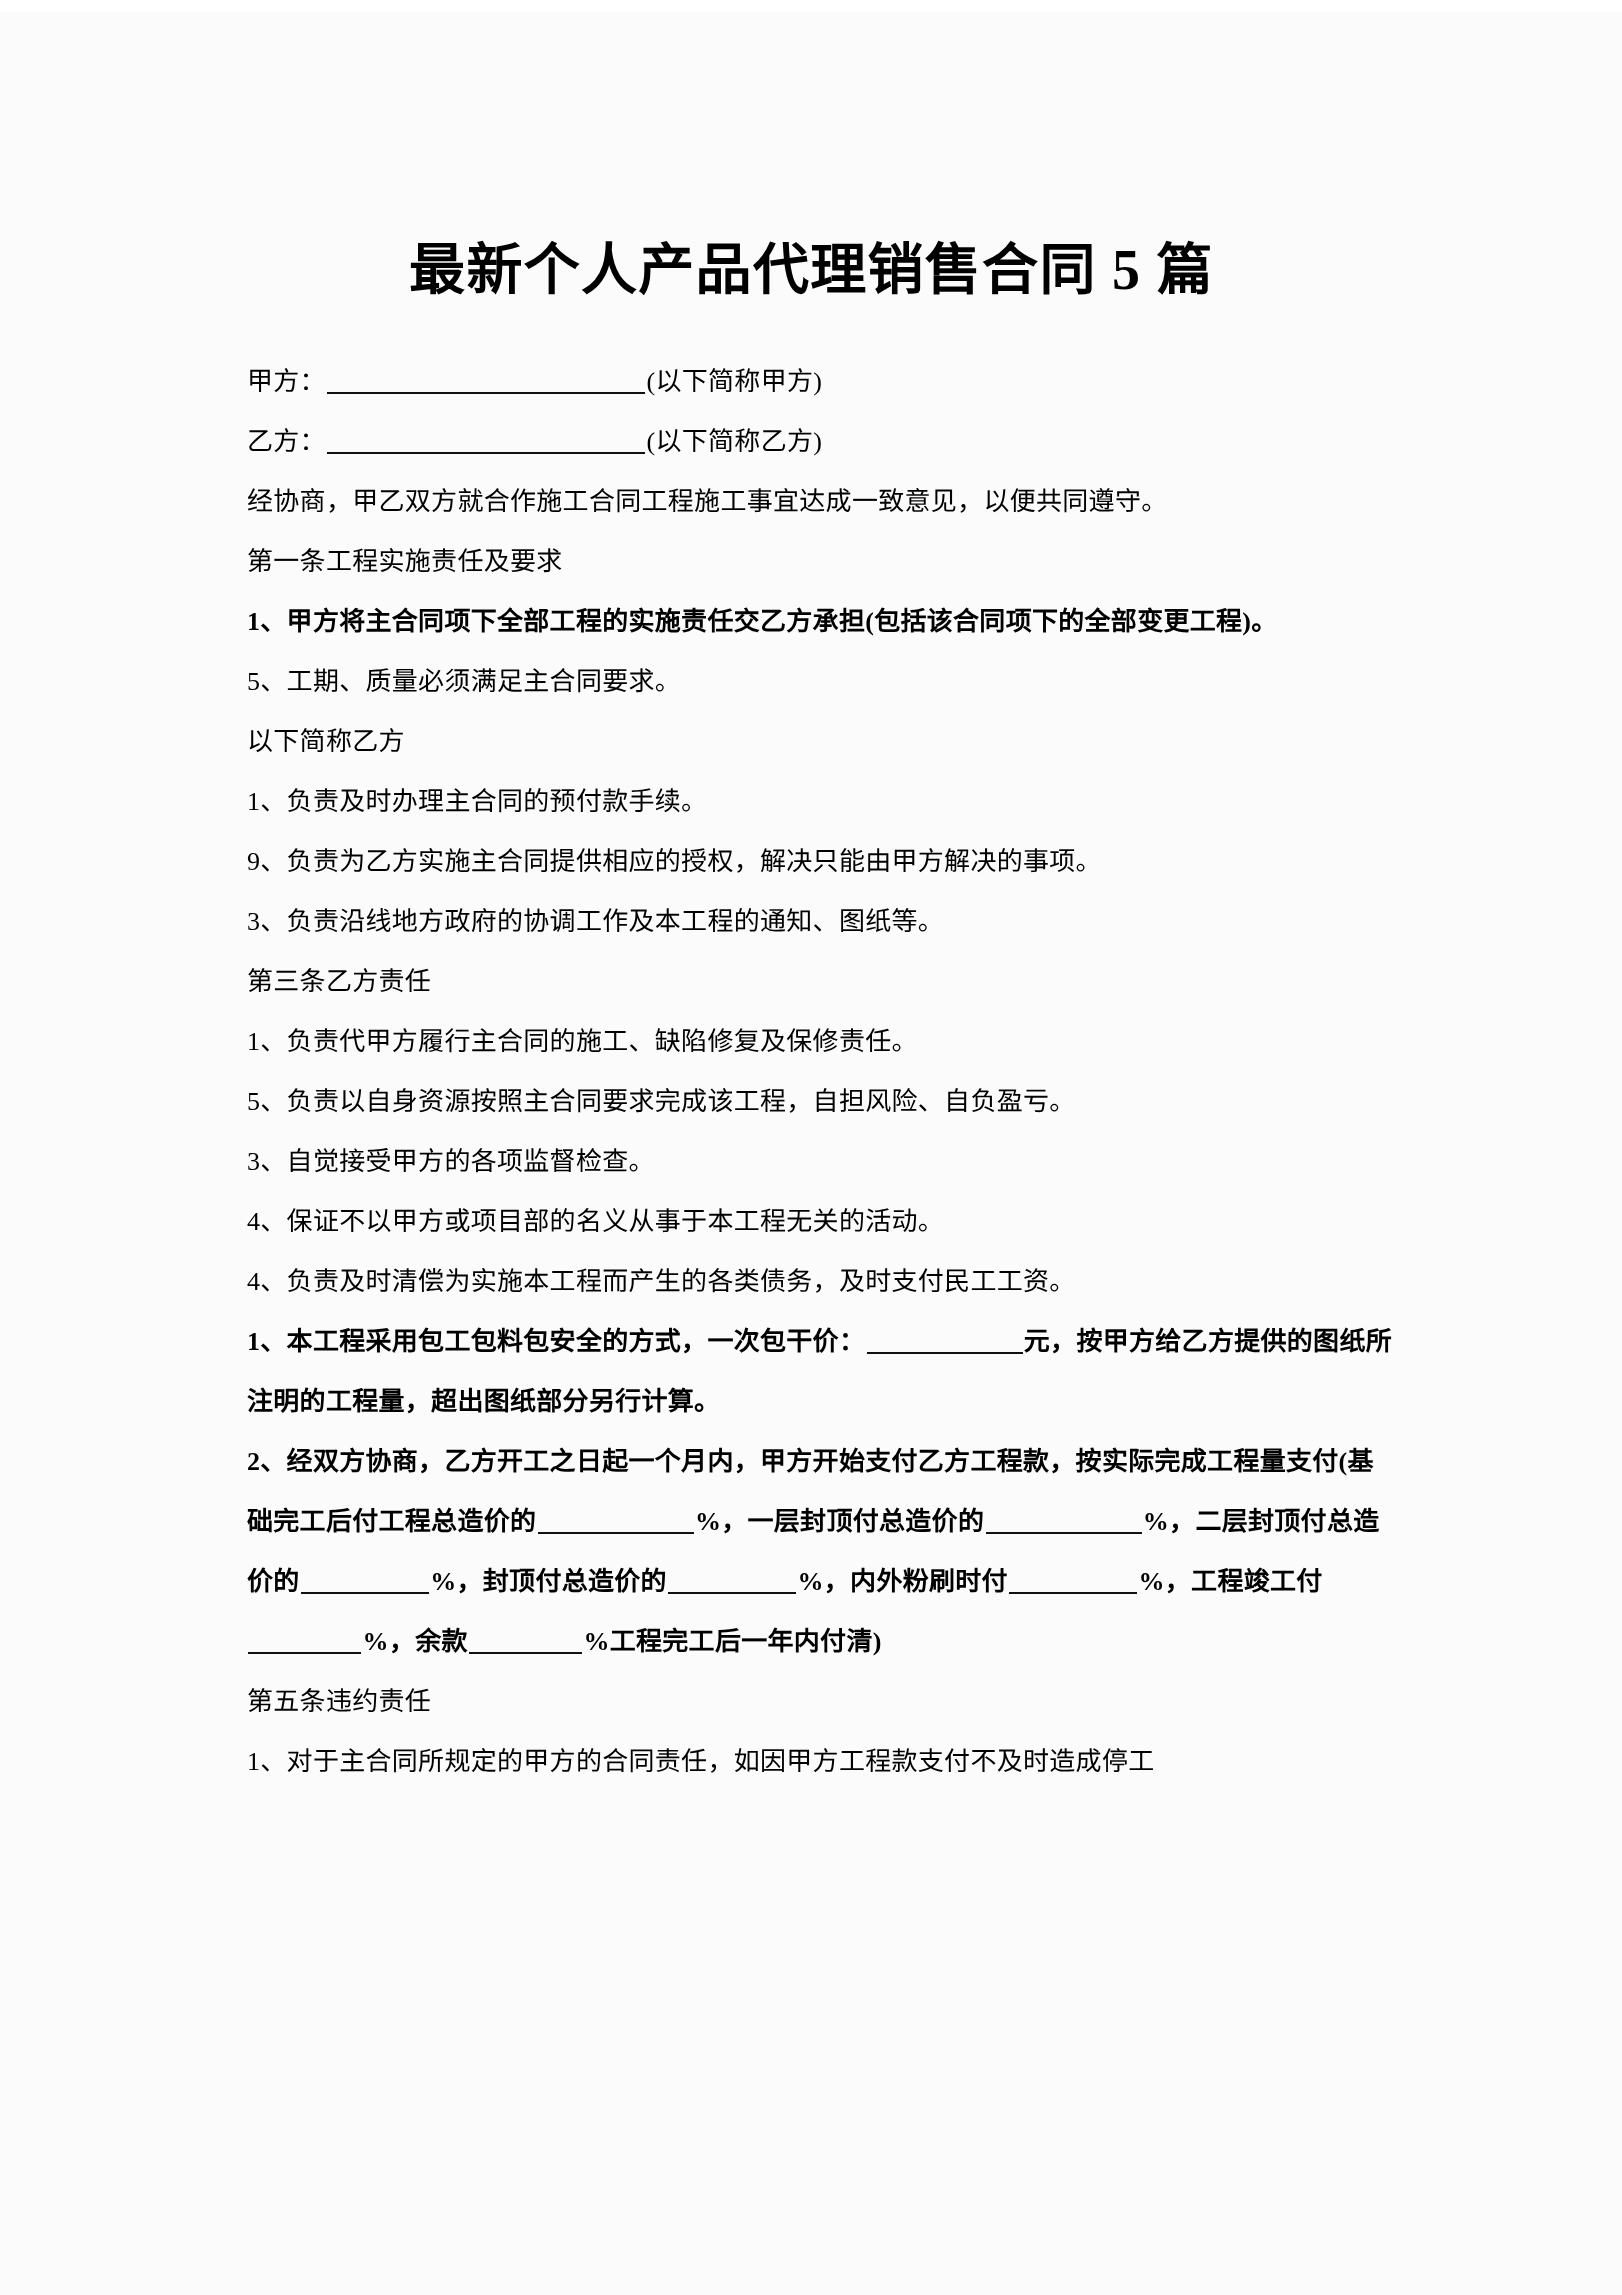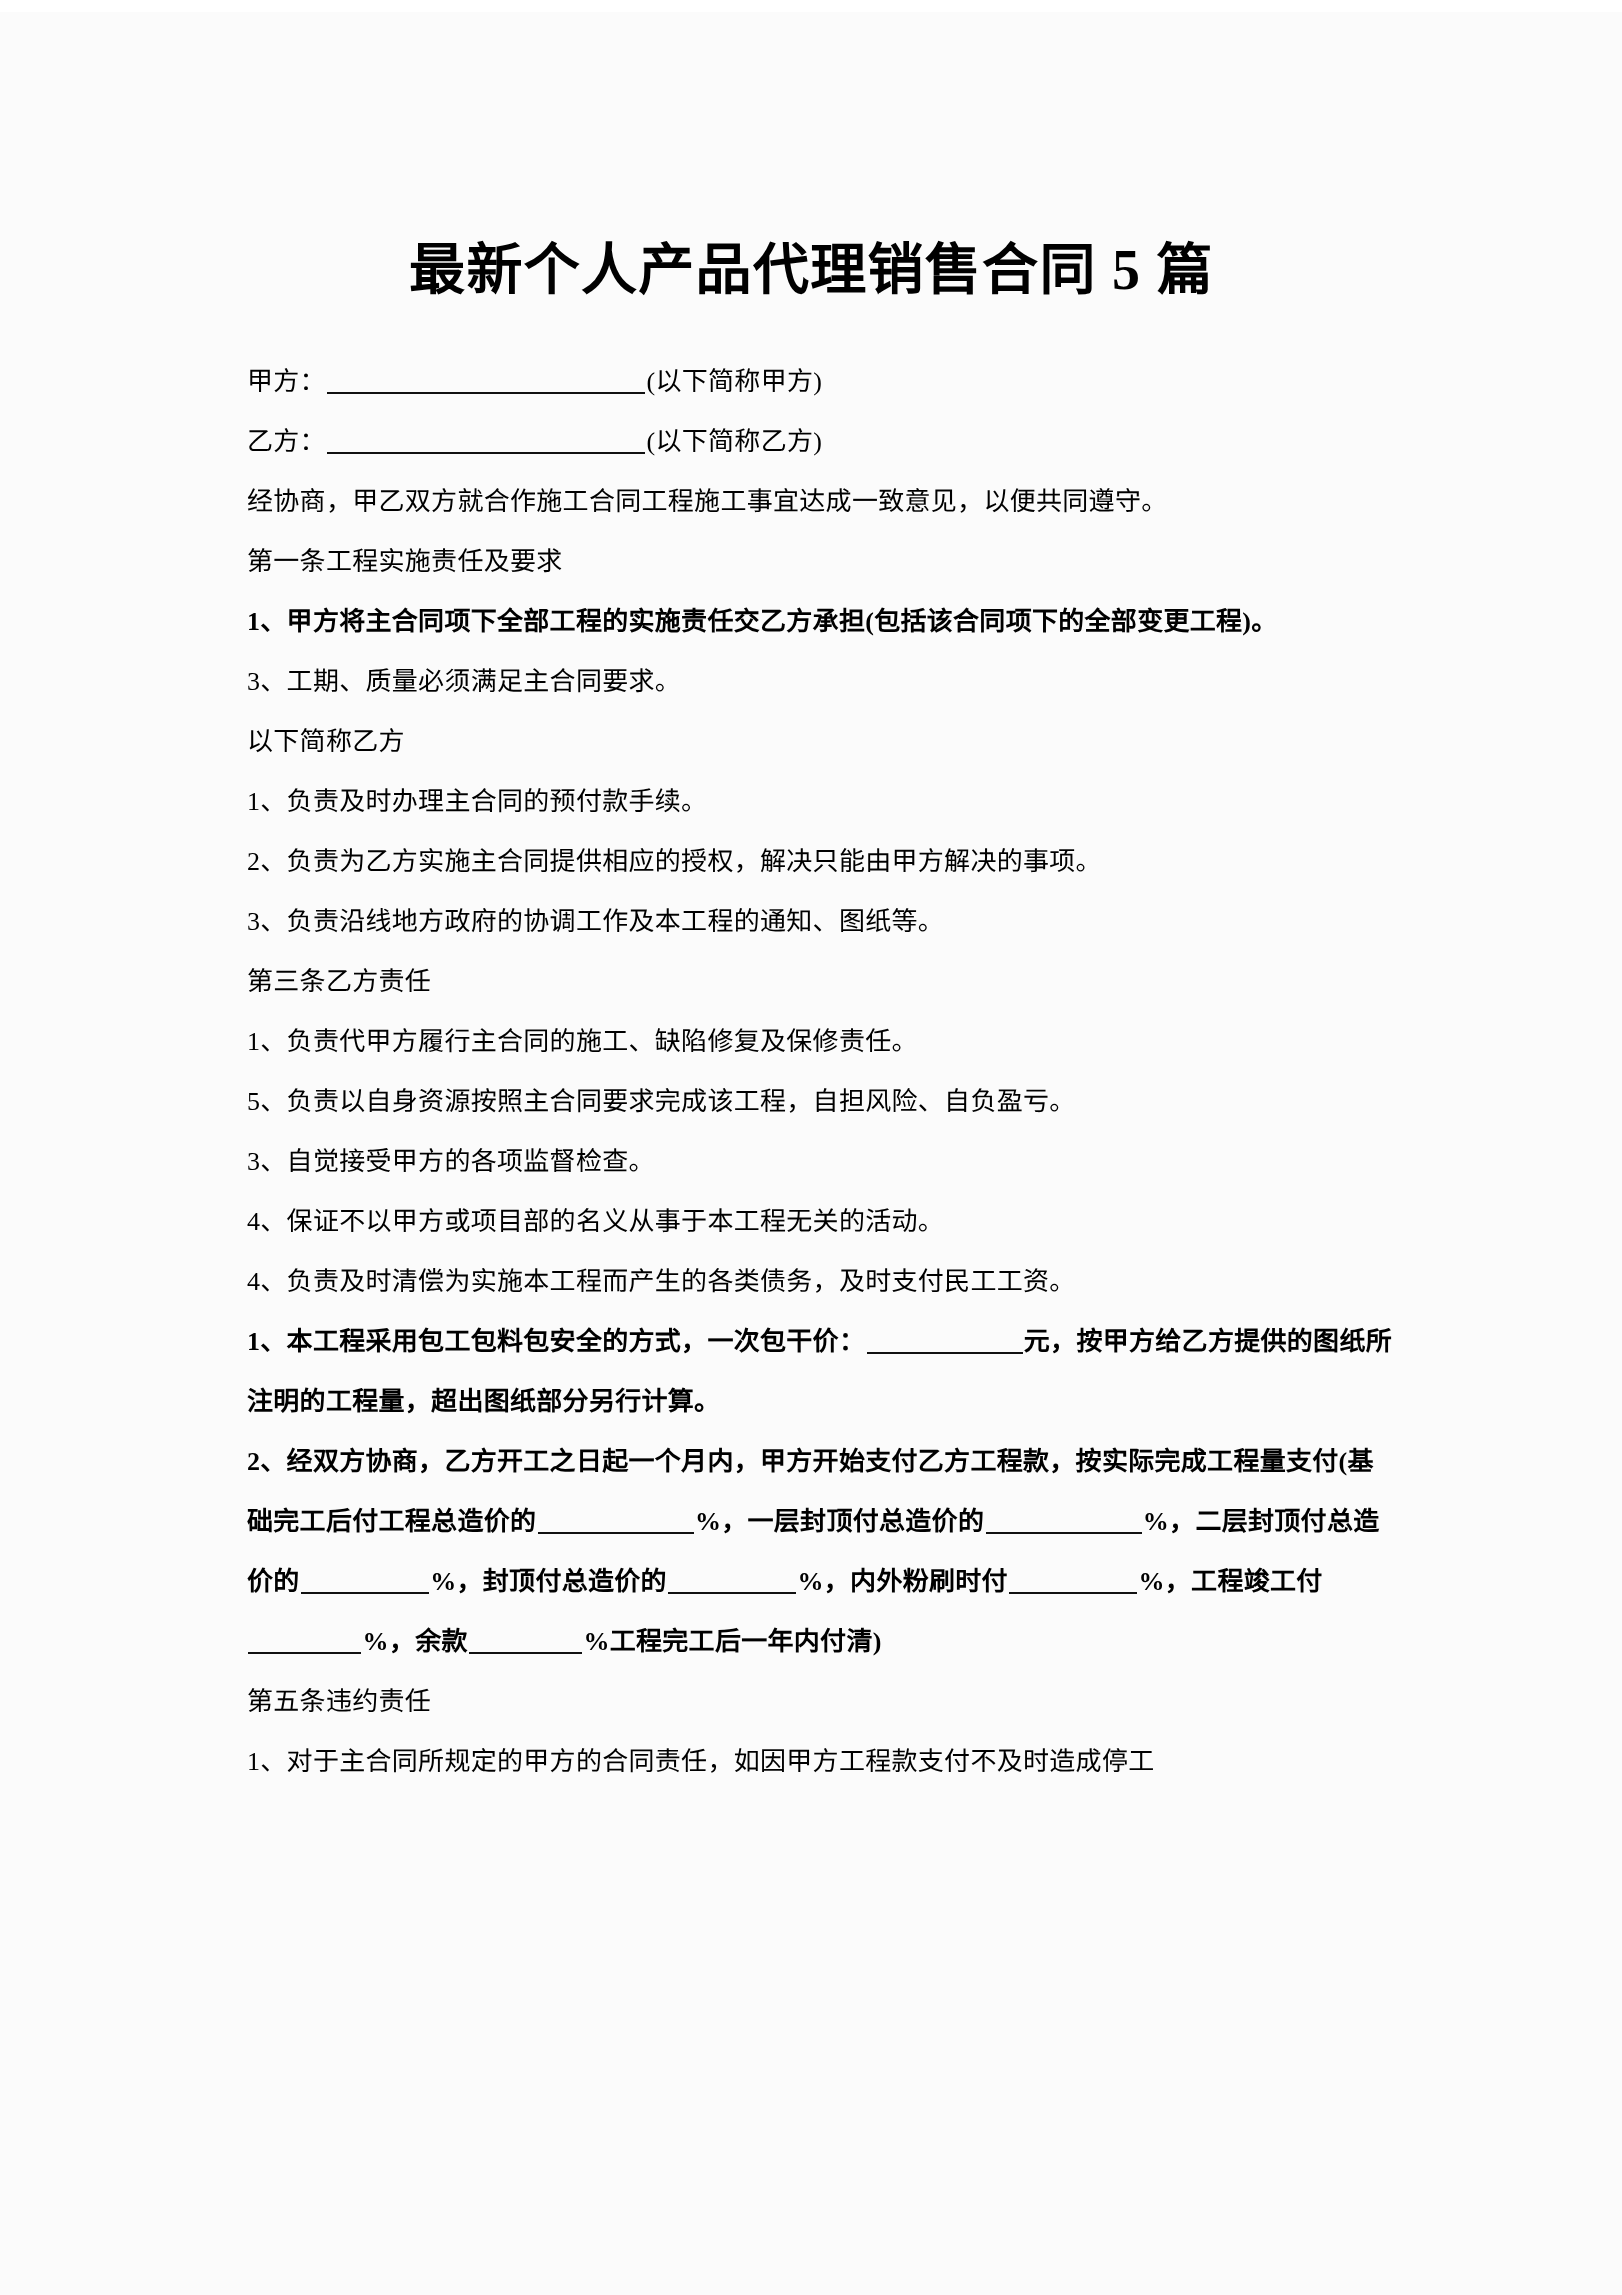--- a/index.html
+++ b/index.html
@@ -86,25 +86,25 @@
     </div>
 
     <div class="line">
       <span>乙方：</span><span class="blank w-party"></span><span>(以下简称乙方)</span>
     </div>
 
     <div class="line">经协商，甲乙双方就合作施工合同工程施工事宜达成一致意见，以便共同遵守。</div>
 
     <div class="line">第一条工程实施责任及要求</div>
     <div class="line wrap">1、甲方将主合同项下全部工程的实施责任交乙方承担(包括该合同项下的全部变更工程)。</div>
-    <div class="line">3、工期、质量必须满足主合同要求。</div>
+    <div class="line">5、工期、质量必须满足主合同要求。</div>
 
     <div class="line">以下简称乙方</div>
     <div class="line">1、负责及时办理主合同的预付款手续。</div>
-    <div class="line">2、负责为乙方实施主合同提供相应的授权，解决只能由甲方解决的事项。</div>
+    <div class="line">9、负责为乙方实施主合同提供相应的授权，解决只能由甲方解决的事项。</div>
     <div class="line">3、负责沿线地方政府的协调工作及本工程的通知、图纸等。</div>
 
     <div class="line">第三条乙方责任</div>
     <div class="line">1、负责代甲方履行主合同的施工、缺陷修复及保修责任。</div>
     <div class="line">5、负责以自身资源按照主合同要求完成该工程，自担风险、自负盈亏。</div>
     <div class="line">3、自觉接受甲方的各项监督检查。</div>
     <div class="line">4、保证不以甲方或项目部的名义从事于本工程无关的活动。</div>
     <div class="line">4、负责及时清偿为实施本工程而产生的各类债务，及时支付民工工资。</div>
 
 

